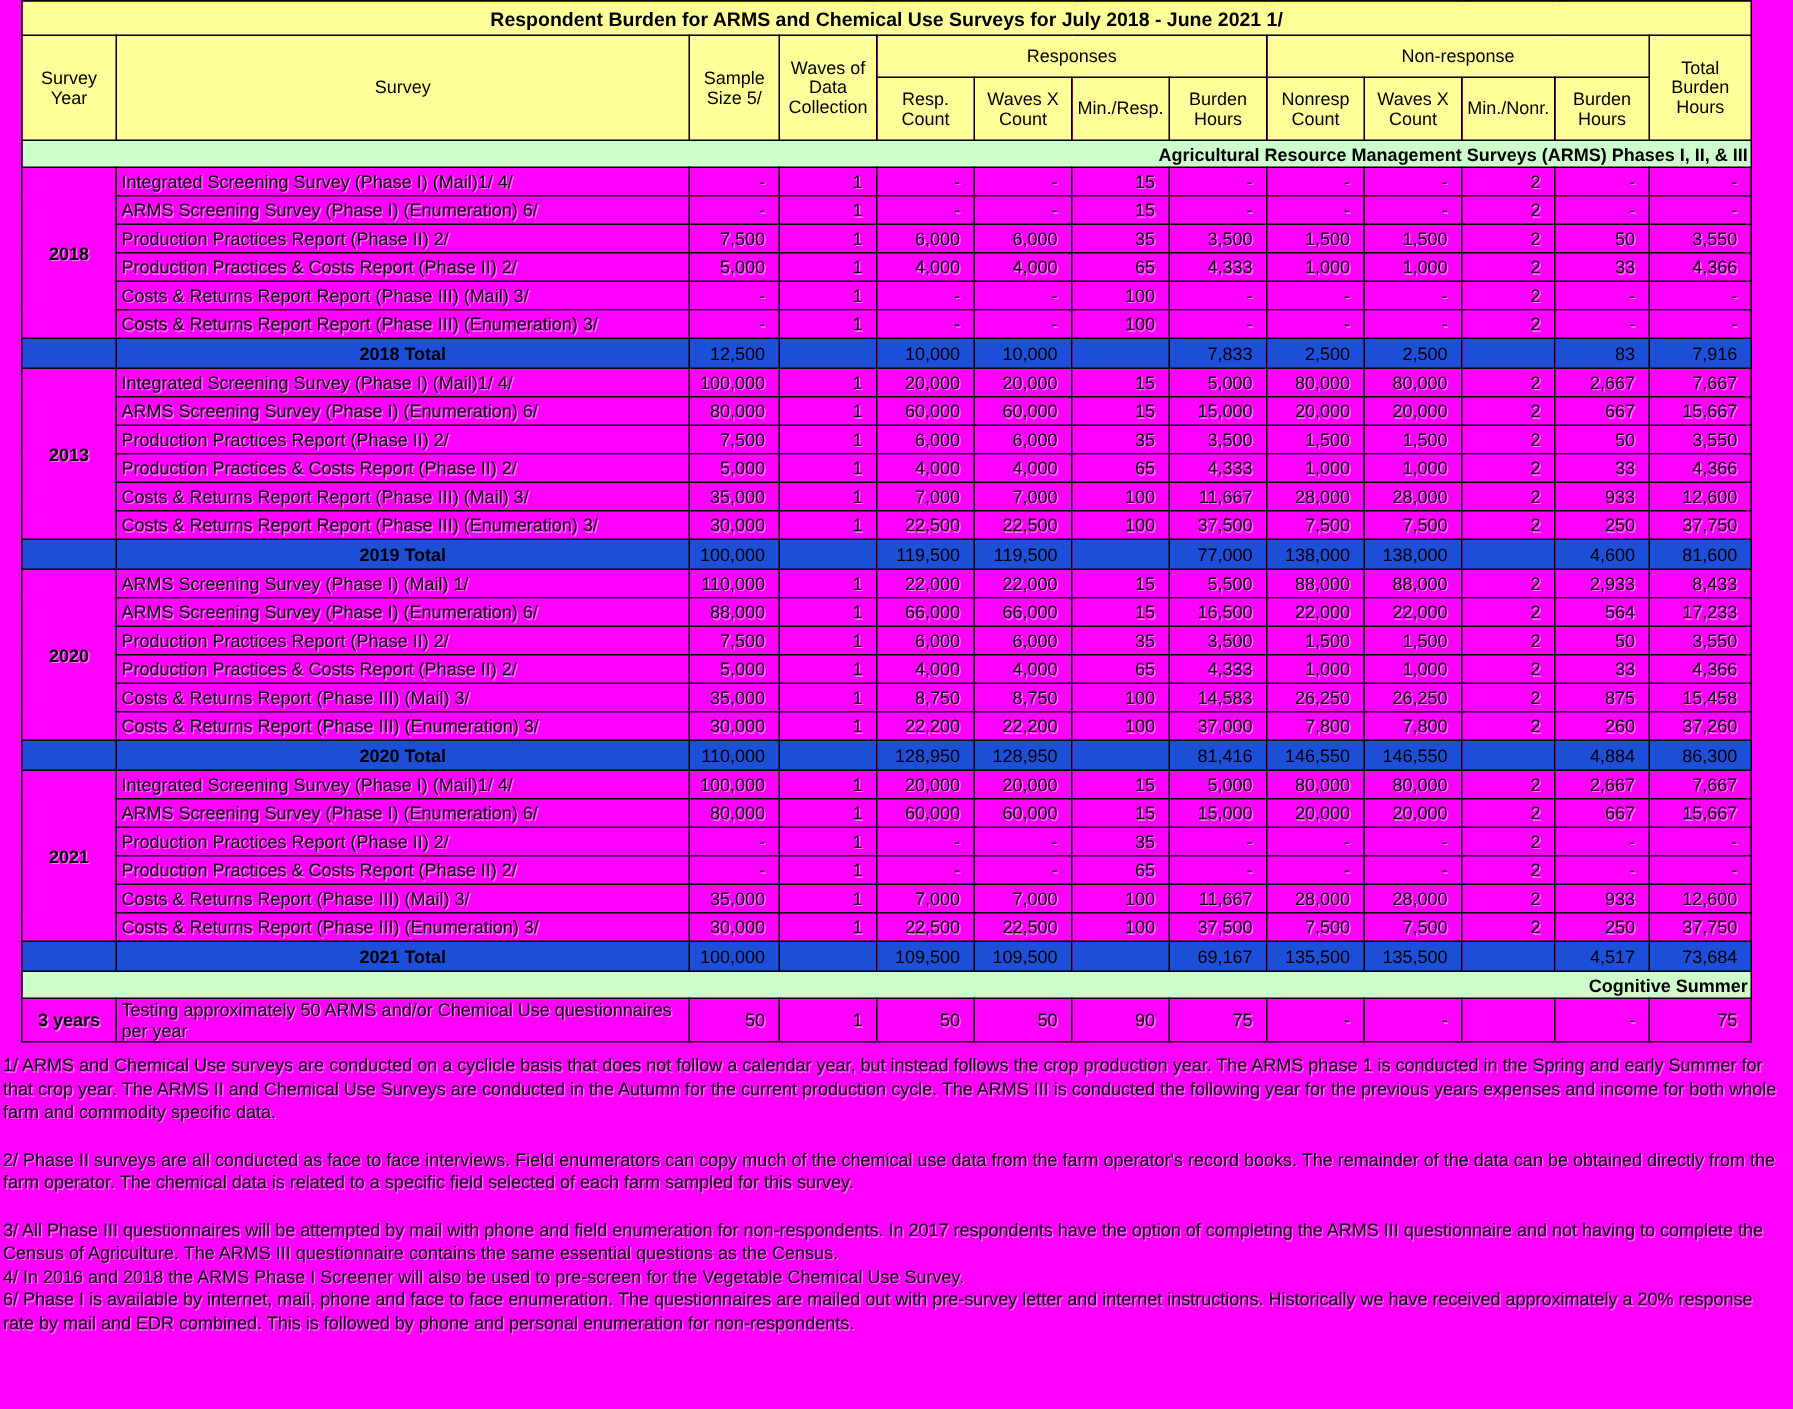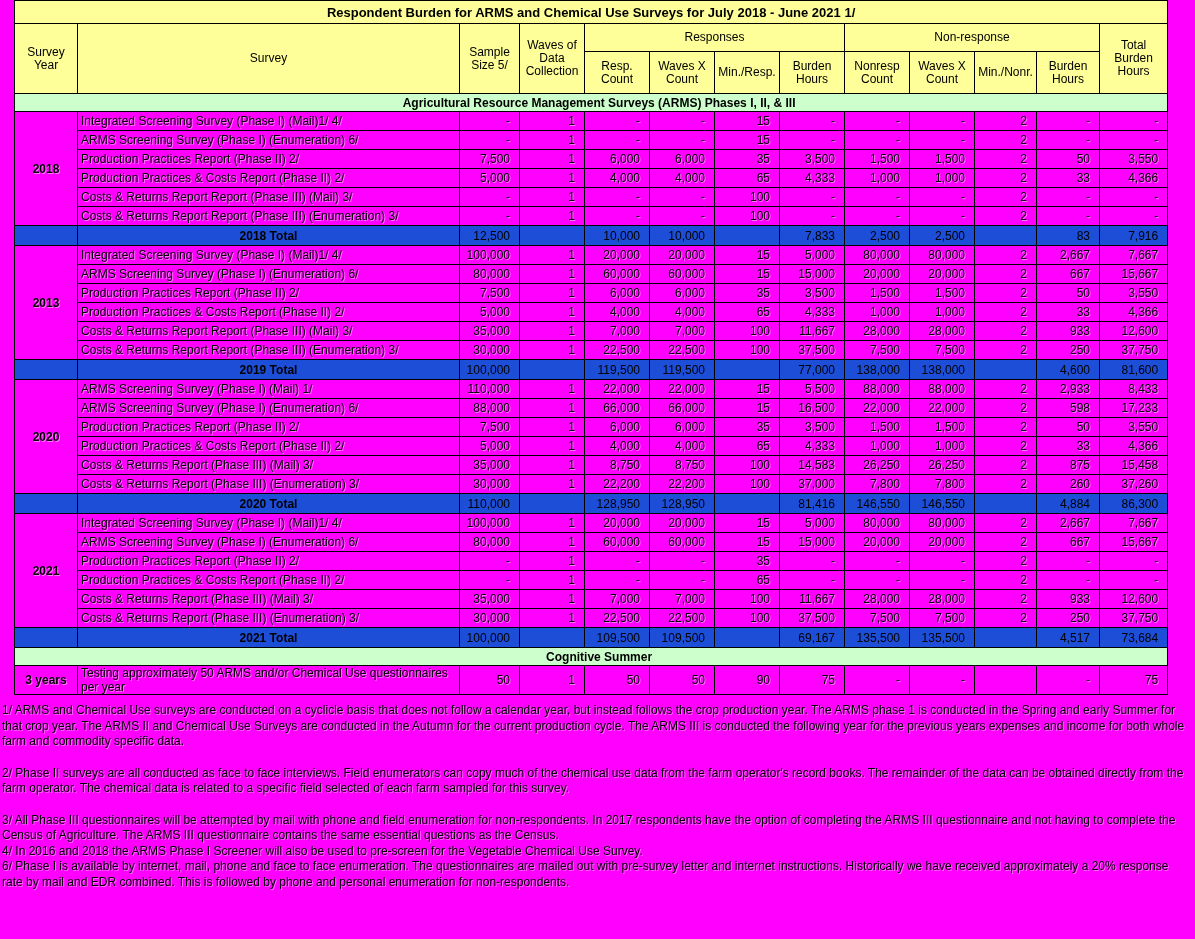--- a/index.html
+++ b/index.html
@@ -8,21 +8,21 @@
     background:#FF00FF;
     font-family:"Liberation Sans", sans-serif;
     color:#000;
   }
   table { border-collapse:collapse; table-layout:fixed; width:1153px;margin-left:14px; }
   td { border:1px solid #000; overflow:hidden; padding:0 2px; vertical-align:middle; }
   .title-cell { background:#FFFF99; font-weight:bold; text-align:center; font-size:13px; height:22px; white-space:nowrap; }
   .head { background:#FFFF99; text-align:center; font-size:12px; white-space:normal; line-height:13px; }
   .group-row td { height:27px; }
   .sub-row td { height:41px; }
-  .section-row td { background:#CCFFCC; font-weight:bold; font-size:12px; height:17px; text-align:center; padding-left:18px; white-space:nowrap; }
+  .section-row td { background:#CCFFCC; font-weight:bold; font-size:12px; height:17px; text-align:right; padding-left:18px; white-space:nowrap; }
   .data-row td { background:#FF00FF; font-size:12px; height:18px; text-shadow:1px 1px 0 rgba(255,255,255,0.45); }
   .data-row .survey-cell { text-align:left; padding-left:3px; white-space:normal; line-height:14px; }
   .year-cell { font-weight:bold; text-align:center; font-size:12px; background:#FF00FF; text-shadow:1px 1px 0 rgba(255,255,255,0.45); }
   .num { text-align:right; padding-right:9px; white-space:nowrap; }
   .total-row td { background:#1d4ed8; font-size:12px; height:19px; text-shadow:none; }
   .total-label { text-align:center; font-weight:bold; white-space:nowrap; }
   .footnotes { width:1189px; padding:8px 2px 0 2px; font-size:12px; line-height:15.5px; text-shadow:1px 1px 0 rgba(255,255,255,0.4); }
   .fn { margin:0; }
   .fn.gap { margin-bottom:16px; }
 </style>
@@ -292,21 +292,21 @@
         <td class="survey-cell">ARMS Screening Survey (Phase I) (Enumeration) 6/</td>
         <td class="num">88,000</td>
         <td class="num">1</td>
         <td class="num">66,000</td>
         <td class="num">66,000</td>
         <td class="num">15</td>
         <td class="num">16,500</td>
         <td class="num">22,000</td>
         <td class="num">22,000</td>
         <td class="num">2</td>
-        <td class="num">598</td>
+        <td class="num">564</td>
         <td class="num">17,233</td>
       </tr>
       <tr class="data-row">
         <td class="survey-cell">Production Practices Report (Phase II) 2/</td>
         <td class="num">7,500</td>
         <td class="num">1</td>
         <td class="num">6,000</td>
         <td class="num">6,000</td>
         <td class="num">35</td>
         <td class="num">3,500</td>

